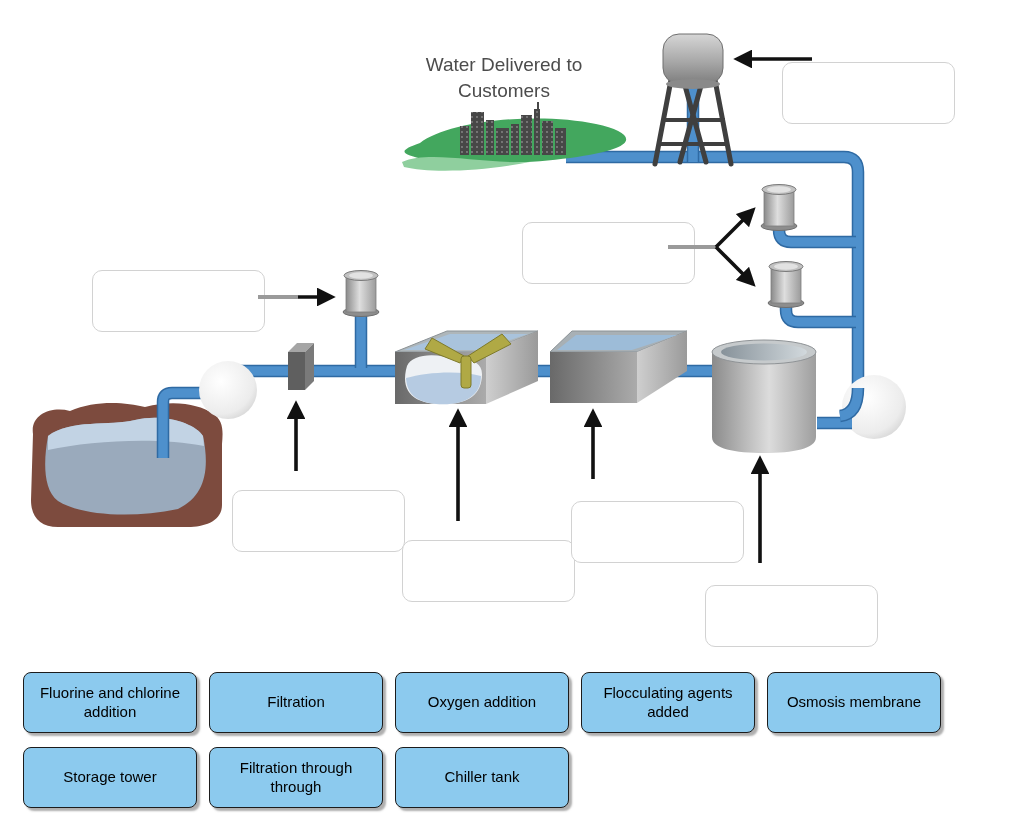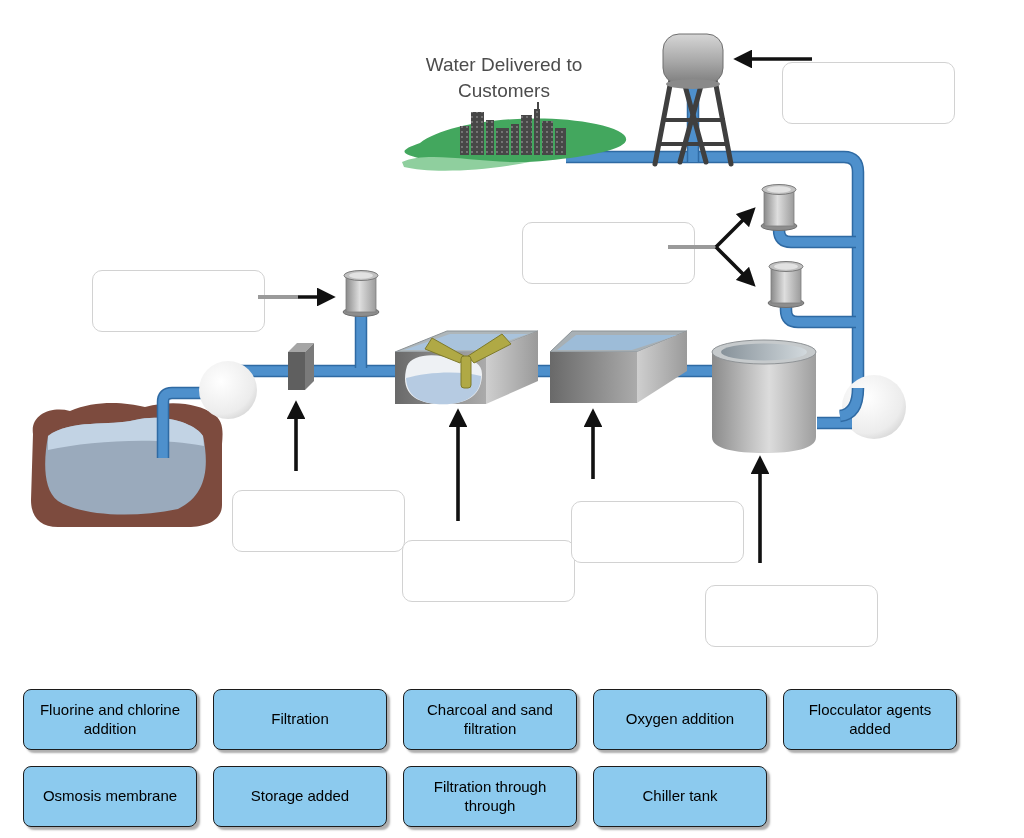--- a/index.html
+++ b/index.html
@@ -15,23 +15,23 @@
     position:absolute;z-index:1;width:173px;height:62px;background:#ffffff;
     border:1px solid #d2d2d2;border-radius:10px;box-sizing:border-box;
   }
   
   .po{fill:none;stroke:#2f6aa3;stroke-width:12.5;}
   .pf{fill:none;stroke:#4e90cc;stroke-width:9.5;}
   .arrow{fill:none;stroke:#111;stroke-width:3.6;}
   .arrow-gray{fill:none;stroke:#9a9a9a;stroke-width:4;}
   
   #word-bank{
-    position:absolute;left:23px;top:689px;z-index:3;
+    position:absolute;left:23px;top:672px;z-index:3;
     display:grid;grid-template-columns:repeat(5,174px);grid-auto-rows:61px;
-    column-gap:12px;row-gap:14px;gap:16px;
+    column-gap:12px;row-gap:14px;
   }
   .chip{
     background:#8ccaee;border:1.6px solid #1c1c1c;border-radius:8px;
     box-shadow:3px 3px 2px rgba(110,110,110,.55);
     display:flex;align-items:center;justify-content:center;text-align:center;
     font-size:15px;line-height:1.25;color:#000;padding:3px 8px;box-sizing:border-box;
     cursor:pointer;font-family:"Liberation Sans",sans-serif;
   }
 </style>
 </head>
@@ -227,22 +227,21 @@
       <path class="arrow" d="M296,471 L296,404" marker-end="url(#ah)"></path>
       <path class="arrow" d="M458,521 L458,412" marker-end="url(#ah)"></path>
       <path class="arrow" d="M593,479 L593,412" marker-end="url(#ah)"></path>
       <path class="arrow" d="M760,563 L760,459" marker-end="url(#ah)"></path>
     </g>
   </svg>
 
   <div id="word-bank">
     <div class="chip">Fluorine and chlorine addition</div>
     <div class="chip">Filtration</div>
-    <div class="chip">Charcoal and sand filtration</div>
     <div class="chip">Oxygen addition</div>
-    <div class="chip">Flocculator agents added</div>
+    <div class="chip">Flocculating agents added</div>
     <div class="chip">Osmosis membrane</div>
-    <div class="chip">Storage added</div>
+    <div class="chip">Storage tower</div>
     <div class="chip">Filtration through through</div>
     <div class="chip">Chiller tank</div>
   </div>
 
 </div>
 
 </body></html>

